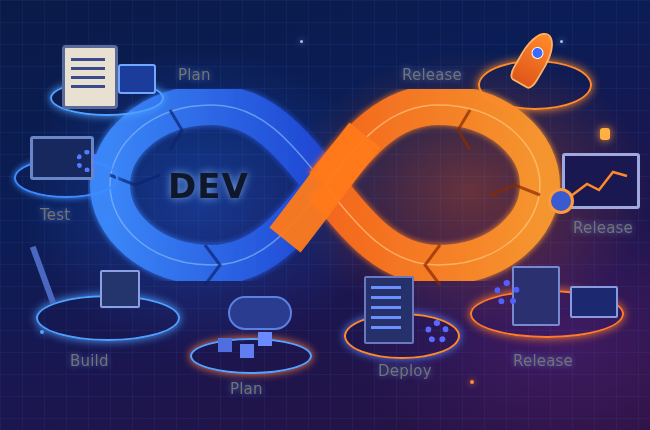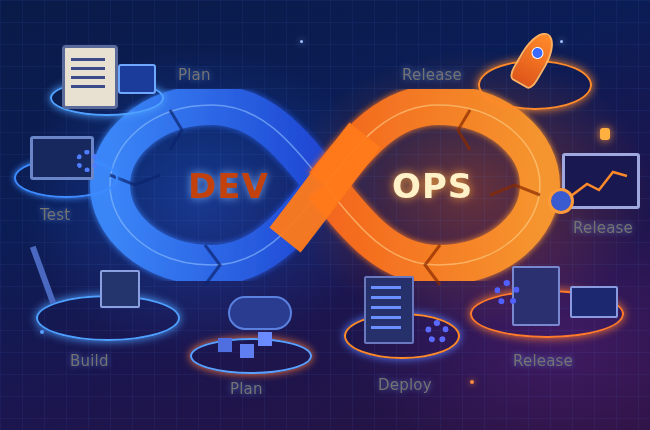--- a/index.html
+++ b/index.html
@@ -68,22 +68,21 @@
       <path d="M110,175 l25,10 l25,-10"></path>
       <path d="M205,245 l15,20 l-15,20"></path>
     </g>
     <g stroke="#8a2a00" stroke-width="3" fill="none" opacity="0.7">
       <path d="M470,110 l-12,20 l12,20"></path>
       <path d="M540,195 l-25,-10 l-25,10"></path>
       <path d="M440,245 l-15,20 l15,20"></path>
     </g>
   </svg>
 
-  <div class="big" style="left:188px;top:166px;color:#c2410c;text-shadow:0 0 8px rgba(140,190,255,0.8)">DEV</div>
-  <div class="big" style="left:392px;top:166px;color:#fff1c8;text-shadow:0 0 10px rgba(255,170,60,0.9)">OPS</div>
+  <div class="big" style="left:168px;top:166px;color:#0f172a;text-shadow:0 0 8px rgba(140,190,255,0.8)">DEV</div>
 
   <div class="ring" style="left:50px;top:80px;width:110px;height:32px;border-color:#4fa0ff;box-shadow:0 0 8px #4fa0ff"></div>
   <div style="position:absolute;left:62px;top:45px;width:50px;height:58px;background:#e8e0d0;border:3px solid #5a6a9a;border-radius:4px">
     <div style="position:absolute;left:6px;top:10px;width:34px;height:3px;background:#3a4a8a;box-shadow:0 9px 0 #3a4a8a,0 18px 0 #3a4a8a,0 27px 0 #3a4a8a"></div>
   </div>
   <div style="position:absolute;left:118px;top:64px;width:34px;height:26px;background:#1b3c9a;border:2px solid #6fa8ff;border-radius:3px"></div>
   <div class="label" style="left:178px;top:66px">Plan</div>
 
   <div class="ring" style="left:14px;top:158px;width:100px;height:36px;border-color:#3d8bff;box-shadow:0 0 6px #3d8bff"></div>
   <div style="position:absolute;left:30px;top:136px;width:58px;height:38px;background:#16285e;border:3px solid #6a86c8;border-radius:3px"></div>
@@ -113,20 +112,20 @@
   </div>
   <div style="position:absolute;left:548px;top:188px;width:20px;height:20px;border-radius:50%;background:#3a5ad0;border:3px solid #ff9a3a"></div>
   <div style="position:absolute;left:600px;top:128px;width:10px;height:12px;background:#ffb040;border-radius:3px;box-shadow:0 0 8px #ff9a3a"></div>
   <div class="label" style="left:573px;top:219px">Release</div>
 
   <div class="ring" style="left:344px;top:313px;width:112px;height:42px;border-color:#ff8a2a;box-shadow:0 0 8px #5a80ff"></div>
   <div style="position:absolute;left:364px;top:276px;width:46px;height:64px;background:#26306a;border:2px solid #6a78c0;border-radius:2px">
     <div style="position:absolute;left:5px;top:8px;width:30px;height:3px;background:#6a90ff;box-shadow:0 10px 0 #6a90ff,0 20px 0 #6a90ff,0 30px 0 #6a90ff,0 40px 0 #6a90ff"></div>
   </div>
   <div style="position:absolute;left:425px;top:320px;width:24px;height:24px;border-radius:50%;border:6px dotted #5a6aff;box-sizing:border-box"></div>
-  <div class="label" style="left:378px;top:376px">Deploy</div>
+  <div class="label" style="left:378px;top:362px">Deploy</div>
 
   <div class="ring" style="left:470px;top:290px;width:150px;height:44px;border-color:#ff7a2a;box-shadow:0 0 10px #ff7a2a"></div>
   <div style="position:absolute;left:512px;top:266px;width:44px;height:56px;background:#2a3070;border:2px solid #7a88d0;border-radius:2px"></div>
   <div style="position:absolute;left:494px;top:280px;width:26px;height:26px;border-radius:50%;border:6px dotted #5060ff;box-sizing:border-box"></div>
   <div style="position:absolute;left:570px;top:286px;width:44px;height:28px;background:#1c2870;border:2px solid #8a9ae0;border-radius:2px"></div>
   <div class="label" style="left:513px;top:352px">Release</div>
 </div>
 
 </body></html>

